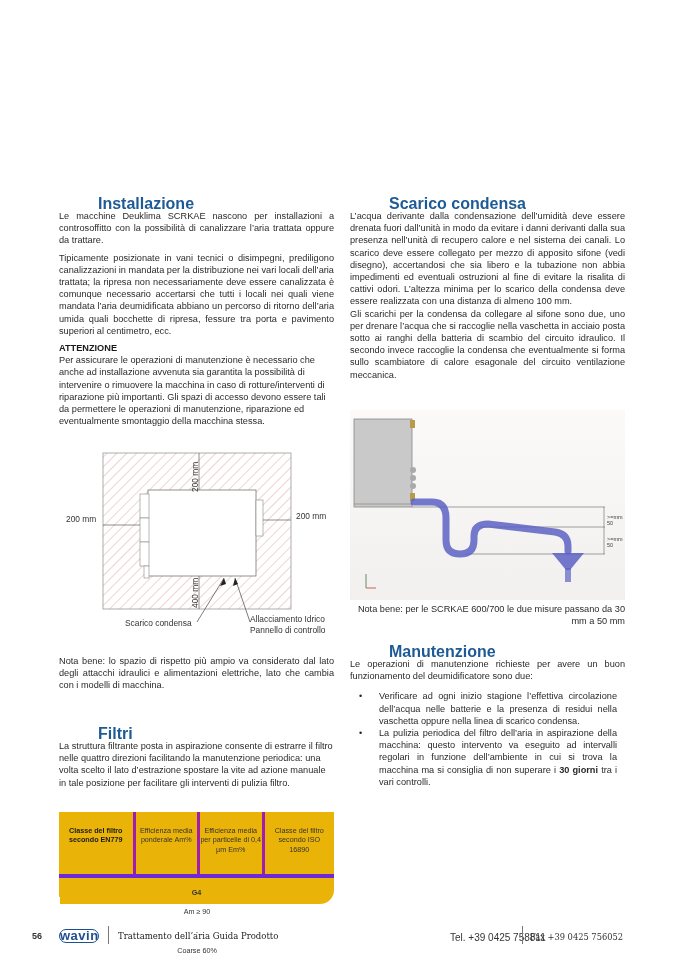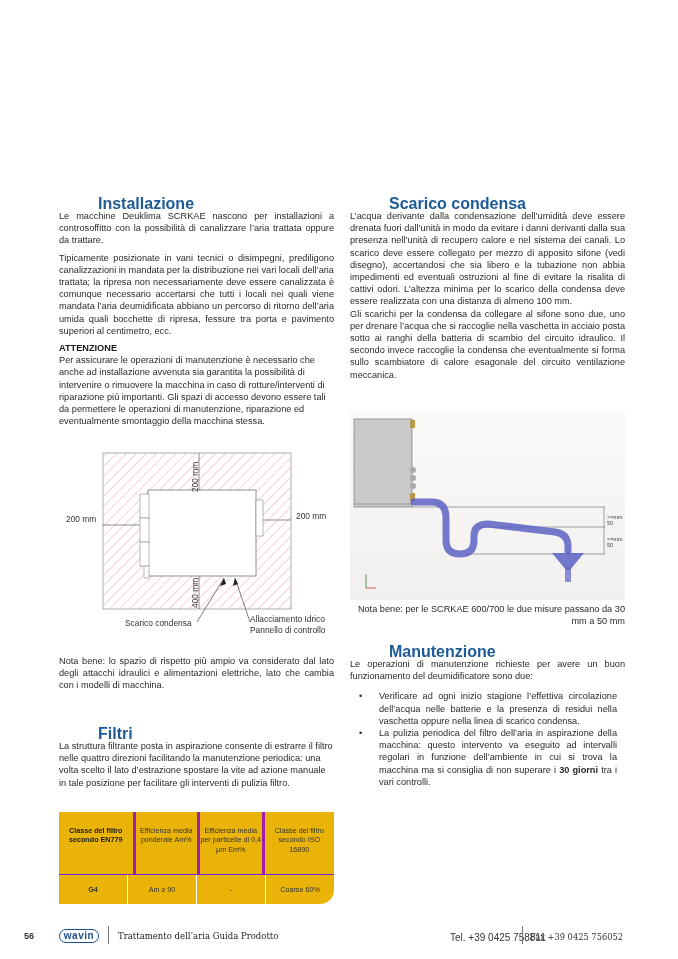--- a/index.html
+++ b/index.html
@@ -23,30 +23,30 @@
                    background:linear-gradient(#fbfaf8, #f1f0ee); }
   .dr-label { position:absolute; font-size:5.5px; color:#444; }
 
   
   .filter-table { position:absolute; left:59px; top:812px; width:275px; height:92px;
                   background:#eab308; border-radius:0 0 14px 0; }
   .ft-row { display:flex; }
   .ft-cell { flex:1; text-align:center; font-size:7.2px; line-height:9.3px; color:#333; }
   .ft-head .ft-cell { padding-top:14px; height:48px; border-left:3px solid #a21caf; }
   .ft-head .ft-cell:first-child { border-left:none; font-weight:bold; color:#1a1a1a; }
-  .ft-body { border-top:1px solid #6d28d9; }
+  .ft-body { border-top:4px solid #6d28d9;flex-direction:column; }
   .ft-body .ft-cell { padding-top:10px; height:20px; border-left:1px solid #ffffff; }
   .ft-body .ft-cell:first-child { border-left:none; font-weight:bold; }
 
   
   .footer { position:absolute; top:926px; left:0; width:678px; height:22px; font-size:9px; }
-  .f-page { position:absolute; left:24px; top:5px; font-weight:bold; color:#333; }
+  .f-page { position:absolute; left:32px; top:5px; font-weight:bold; color:#333; }
   .f-logo { position:absolute; left:59px; top:3px; width:38px; height:12px;
             border:1.3px solid #1d4f8f; border-radius:7px; color:#1d4f8f;
-            font-size:10px; font-weight:bold; text-align:center; line-height:12px; letter-spacing:0.5px;}
+            font-size:13px; font-weight:bold; text-align:center; line-height:12px; letter-spacing:0.5px;}
   .f-sep { position:absolute; top:0; width:1px; height:18px; background:#777; }
   .f-title { position:absolute; left:118px; top:5px; color:#222; font-family:"DejaVu Serif", serif; font-size:8.5px; }
   .f-title b { font-weight:normal; }
   .f-tel { position:absolute; left:450px; top:6px; color:#333; font-family:Liberation Sans, sans-serif; font-size:10px; }
   .f-fax { position:absolute; left:530px; top:6px; color:#333; font-family:"DejaVu Serif", serif; font-size:8.3px; }
 
   ul.bullets { margin:8px; padding:0; list-style:none; }
   ul.bullets li { position:relative; padding-left:21px; text-align:justify; }
   ul.bullets li::before { content:"•"; position:absolute; left:1px; top:0; }
 </style>

